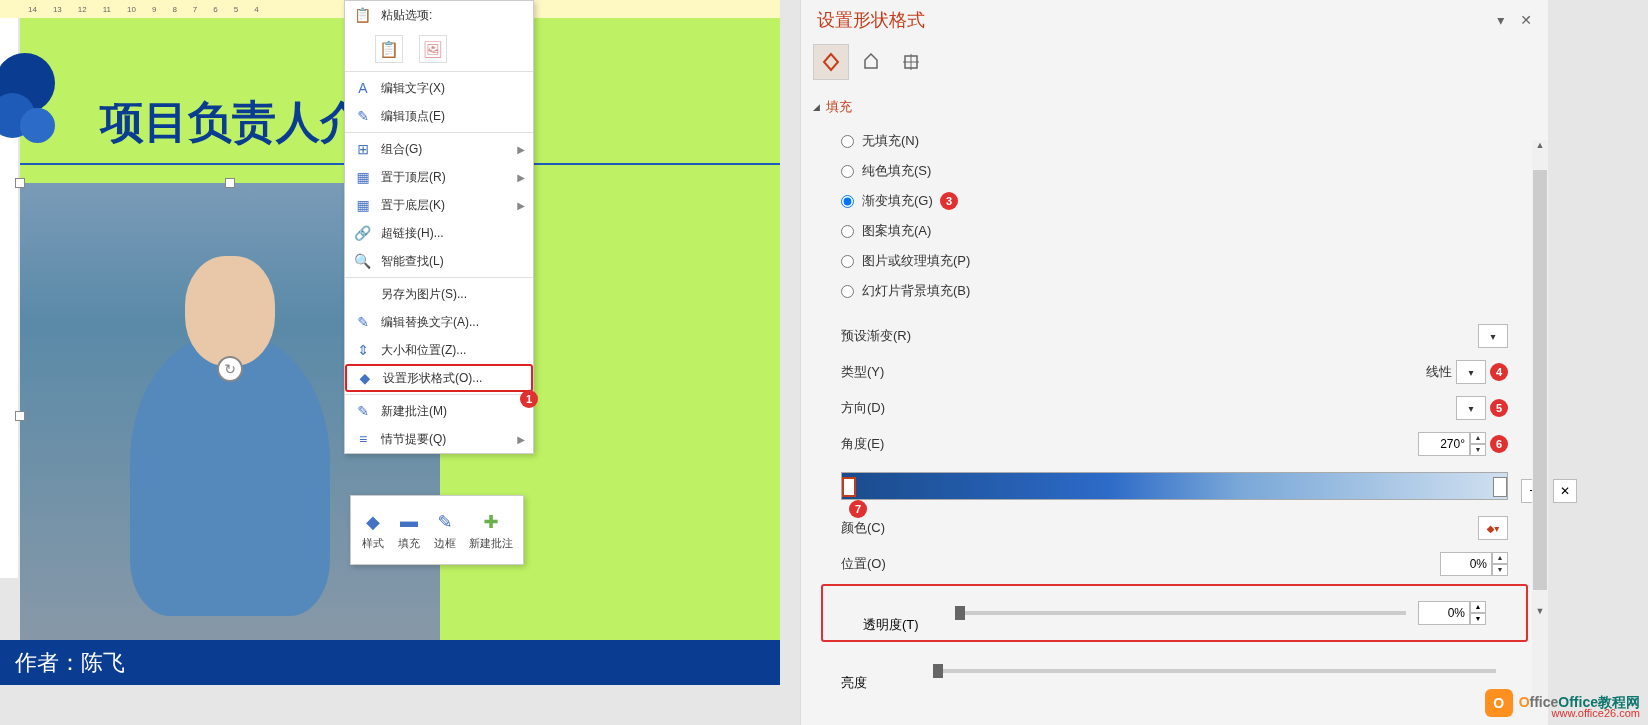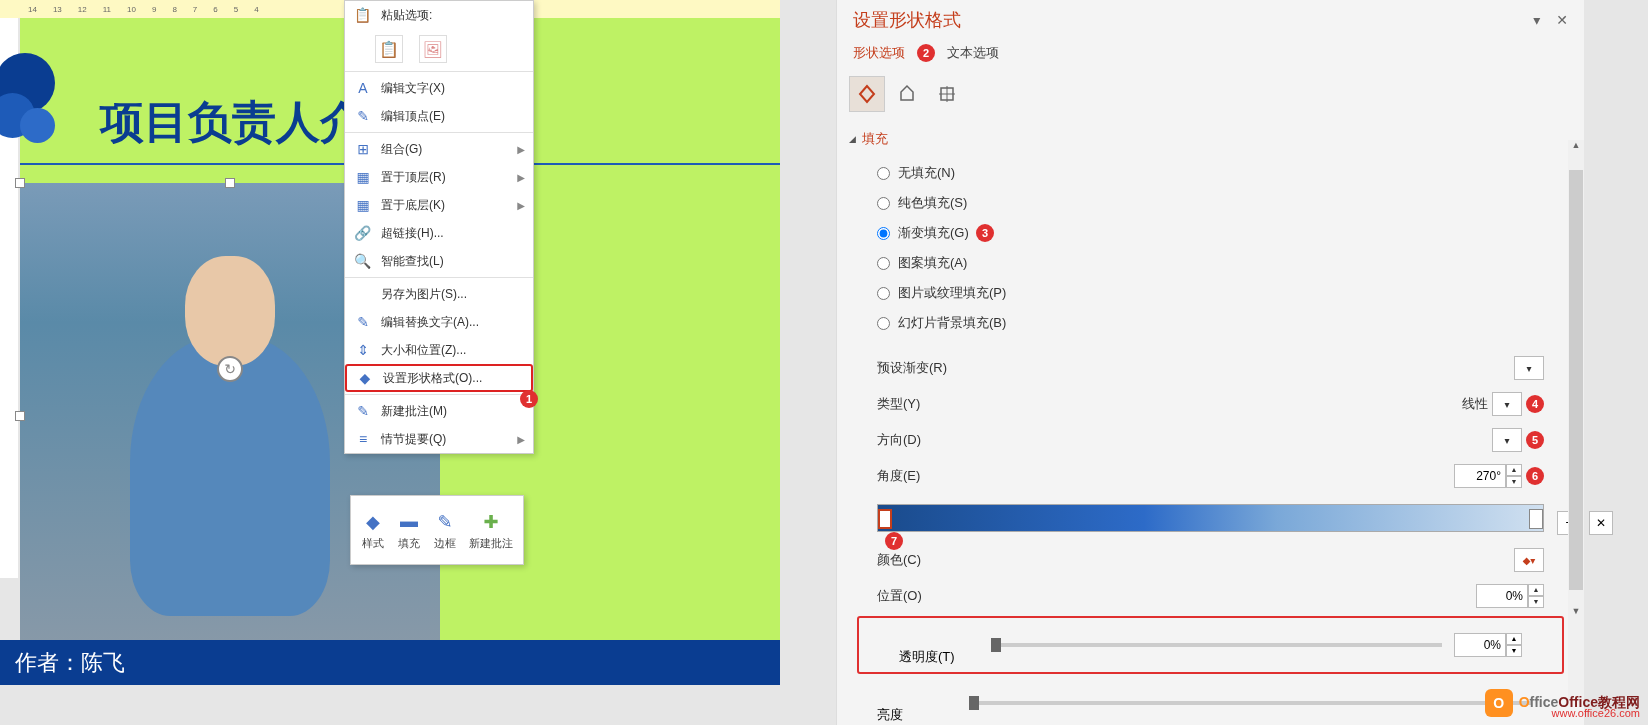--- a/index.html
+++ b/index.html
@@ -44,21 +44,21 @@
     .paste-row .picon { width: 28px; height: 28px; border: 1px solid #ddd; display: flex; align-items: center; justify-content: center; font-size: 16px; color: #d88; }
     
     .badge { display: inline-flex; width: 18px; height: 18px; background: #e03030; color: #fff; border-radius: 50%; align-items: center; justify-content: center; font-size: 11px; font-weight: bold; }
     .badge1 { position: absolute; top: 390px; left: 520px; z-index: 15; }
     
     .mini-toolbar { position: absolute; top: 495px; left: 350px; width: 174px; height: 70px; background: #fff; border: 1px solid #ccc; box-shadow: 2px 2px 6px rgba(0,0,0,.2); display: flex; justify-content: space-around; align-items: center; z-index: 10; padding: 4px; }
     .mini-btn { display: flex; flex-direction: column; align-items: center; font-size: 11px; color: #444; }
     .mini-btn .micon { width: 24px; height: 24px; margin-bottom: 2px; display: flex; align-items: center; justify-content: center; font-size: 18px; color: #4472c4; }
     .mini-btn .micon.g { color: #6ab04c; }
     
-    .right-panel { position: absolute; top: 0; left: 836px; width: 748px; height: 725px; background: #f4f4f4; border-left: 1px solid #ddd; }
+    .right-panel { position: absolute; top: 0; left: 800px; width: 748px; height: 725px; background: #f4f4f4; border-left: 1px solid #ddd; }
     .panel-header { padding: 8px 16px; display: flex; align-items: center; }
     .panel-title { font-size: 18px; color: #c43e1c; }
     .panel-close { margin-left: auto; display: flex; gap: 16px; color: #666; font-size: 14px; }
     .panel-tabs { padding: 4px 16px 10px; font-size: 13px; color: #444; display: flex; gap: 12px; align-items: center; }
     .panel-tabs .active { color: #c43e1c; }
     
     .panel-icons { display: flex; gap: 4px; padding: 4px 12px 12px; }
     .picon-btn { width: 36px; height: 36px; border: 1px solid transparent; display: flex; align-items: center; justify-content: center; }
     .picon-btn.active { background: #e8e0d8; border-color: #ccc; }
     .picon-btn svg { width: 20px; height: 20px; }
@@ -244,25 +244,20 @@
     </div>
 </div>
 
 <div class="right-panel">
   <div class="panel-header">
     <span class="panel-title">设置形状格式</span>
     <div class="panel-close">
       <span>▾</span>
       <span>✕</span>
     </div>
-  </div>
-  <div class="panel-tabs">
-    <span class="active">形状选项</span>
-    <span class="badge">2</span>
-    <span>文本选项</span>
   </div>
   <div class="panel-icons">
     <div class="picon-btn active">
         <svg viewBox="0 0 20 20">
           <path d="M10 2 L3 10 L10 18 L17 10 Z" fill="none" stroke="#c43e1c" stroke-width="2"></path>
         </svg>
       </div>
     <div class="picon-btn">
         <svg viewBox="0 0 20 20">
           <path d="M10 2 L4 8 L4 16 L16 16 L16 8 Z" fill="none" stroke="#666" stroke-width="1.5"></path>
@@ -395,16 +390,16 @@
   <div class="scrollbar">
     <div class="arr">▲</div>
     <div class="thumb"></div>
     <div class="arr">▼</div>
   </div>
 </div>
 
 <div class="watermark">
   <div class="wicon">O</div>
   <div>
-    <div class="wtext1"><span class="o">O</span><span class="f">ffice</span><span style="color:#7f1d1d;">Office教程网</span></div>
+    <div class="wtext1"><span class="o">O</span><span class="f">ffice</span><span style="color:#0f766e;">Office教程网</span></div>
     <div class="wtext2">www.office26.com</div>
   </div>
 </div>
 
 </body></html>

